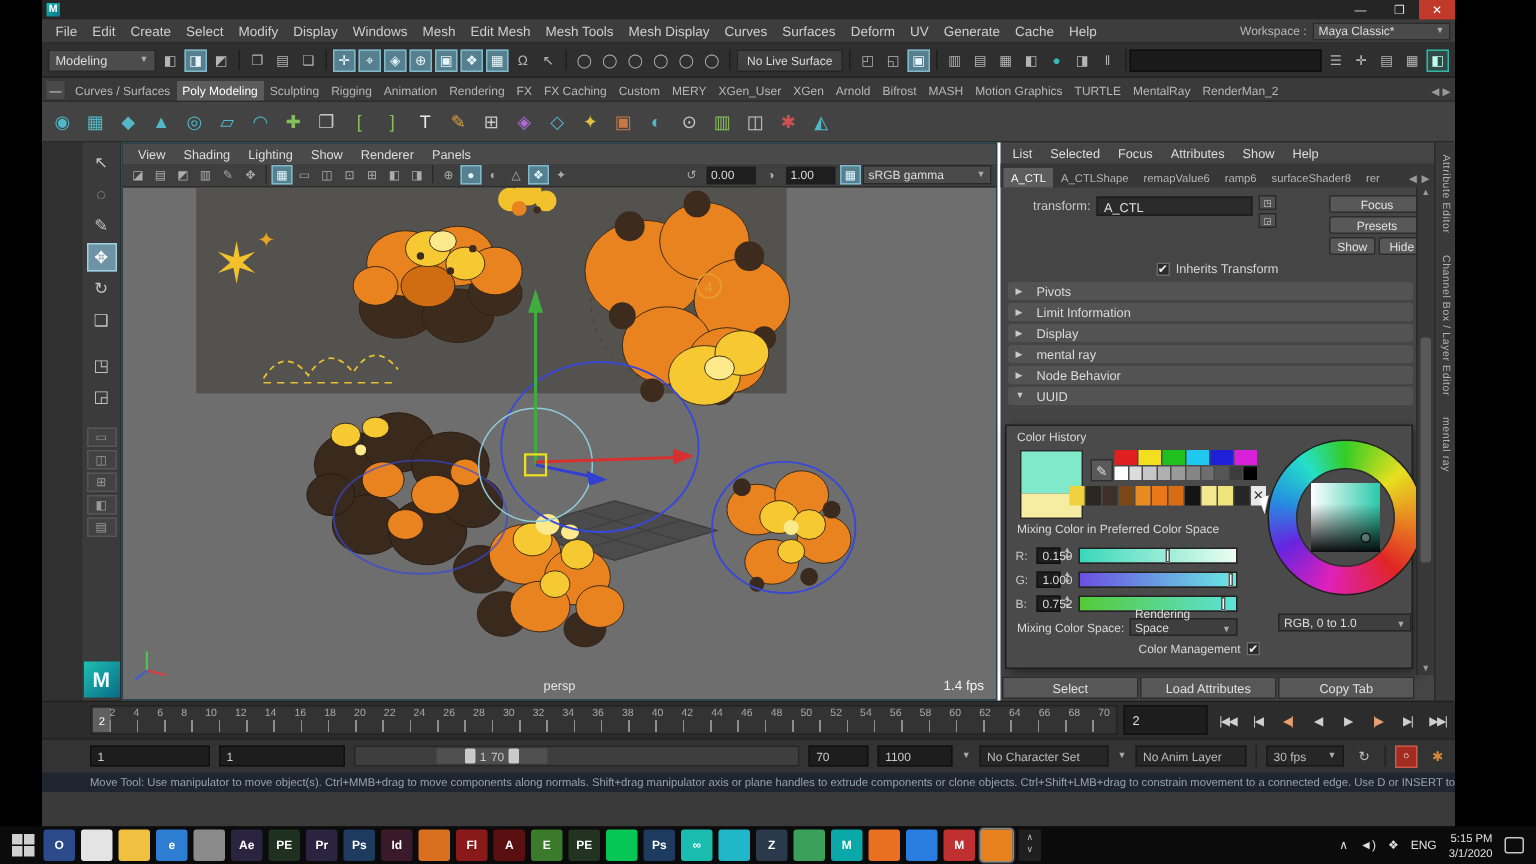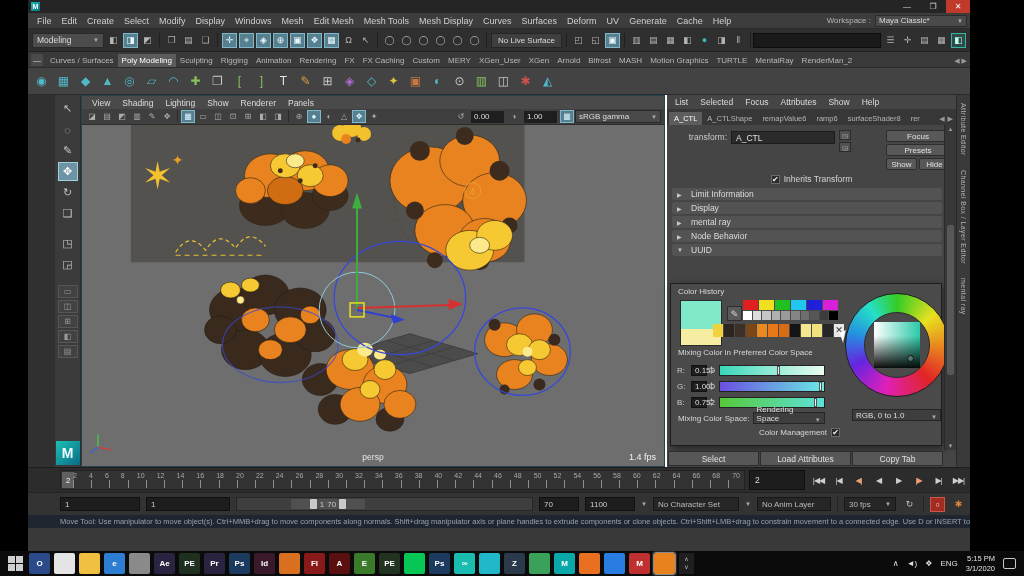--- a/index.html
+++ b/index.html
@@ -630,20 +630,24 @@
             <span class="ae-btn">Hide</span>
           </span>
         </span>
       </div>
       <div class="ae-inherits">
         <span class="check">✔</span>
         <span>Inherits Transform</span>
       </div>
       <div class="ae-sections">
 
+          <div class="ae-section">
+            <span class="arr">▶</span>
+            <span>Pivots</span>
+          </div>
 
           <div class="ae-section">
             <span class="arr">▶</span>
             <span>Limit Information</span>
           </div>
 
           <div class="ae-section">
             <span class="arr">▶</span>
             <span>Display</span>
           </div>

